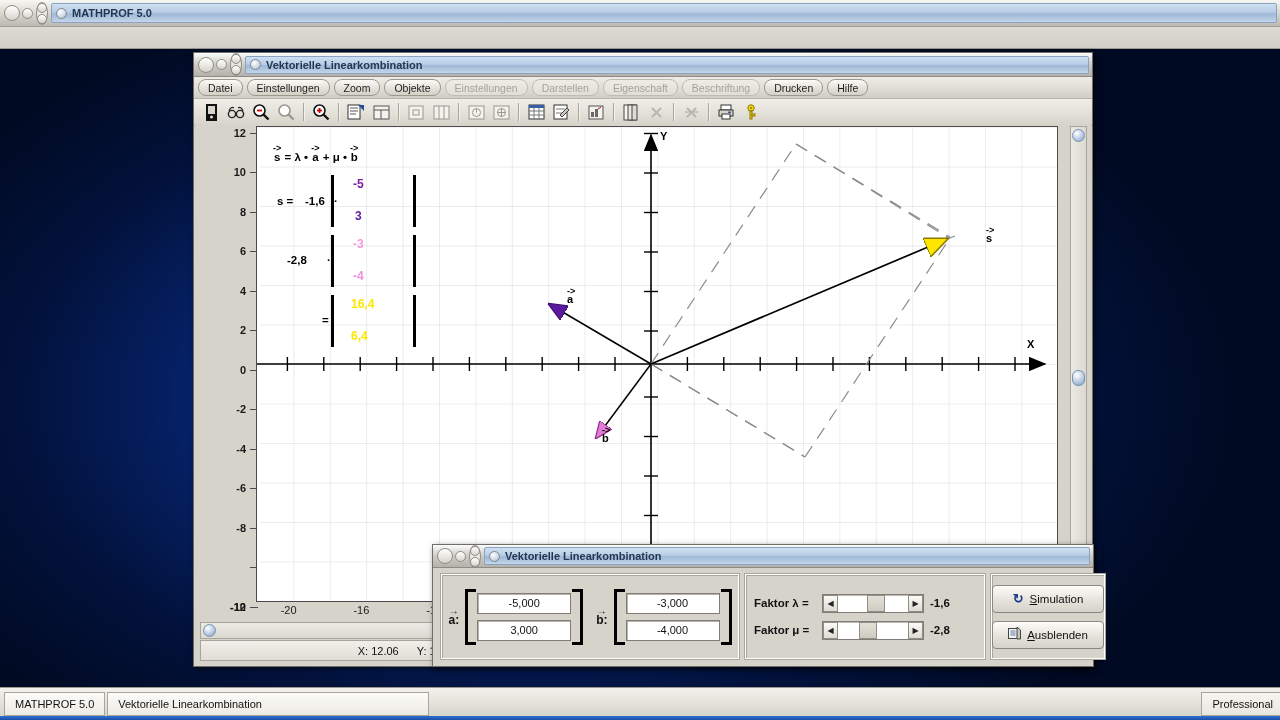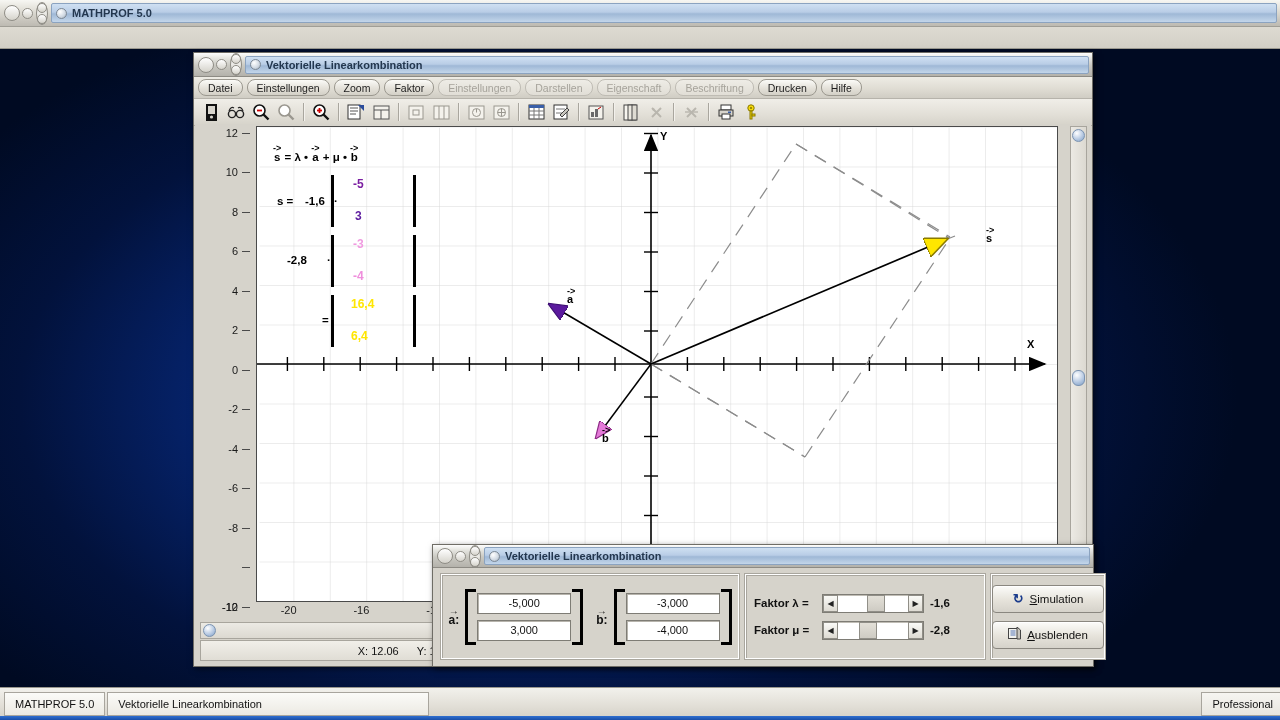--- a/index.html
+++ b/index.html
@@ -85,21 +85,21 @@
        border:1px solid transparent;cursor:default;}
   .tbi svg{display:block;}
 
   
   .plot-client{position:absolute;left:1px;top:71px;right:1px;bottom:1px;
     background:#d6d3cb;}
   .graph-outer{position:absolute;left:5px;top:0px;width:870px;height:514px;
     background:#d6d3cb;}
   .graph-frame{position:absolute;left:56px;top:2px;width:800px;height:474px;
     background:#ffffff;border:1px solid #4a4a4a;overflow:hidden;}
-  .ylabels{position:absolute;left:4px;top:0px;width:54px;height:478px;}
+  .ylabels{position:absolute;left:12px;top:0px;width:54px;height:478px;font-weight:bold;}
   .ylab{position:absolute;right:20px;font-size:11px;color:#1a1a1a;
         transform:translateY(-50%);white-space:nowrap;}
   .ytick{position:absolute;right:8px;width:8px;height:1px;background:#4a4a4a;}
   .xlabels{position:absolute;left:56px;top:478px;width:800px;height:20px;}
   .xlab{position:absolute;top:2px;font-size:11px;color:#1a1a1a;
         transform:translateX(-50%);white-space:nowrap;}
 
   
   .vscroll{position:absolute;right:4px;top:2px;width:15px;height:500px;
     background:linear-gradient(90deg,#eceae4,#dcd9d1);border:1px solid #a8a59d;}
@@ -211,21 +211,21 @@
     <div class="title-strip">
       <span class="title-bullet"></span>
       <span class="title-text">Vektorielle Linearkombination</span>
     </div>
   </div>
 
   <div class="menubar" id="menubar">
       <div class="menu-btn">Datei</div>
       <div class="menu-btn">Einstellungen</div>
       <div class="menu-btn">Zoom</div>
-      <div class="menu-btn">Faktor</div>
+      <div class="menu-btn">Objekte</div>
       <div class="menu-btn disabled">Einstellungen</div>
       <div class="menu-btn disabled">Darstellen</div>
       <div class="menu-btn disabled">Eigenschaft</div>
       <div class="menu-btn disabled">Beschriftung</div>
       <div class="menu-btn">Drucken</div>
       <div class="menu-btn">Hilfe</div>
     </div>
 
   <div class="toolbar" id="toolbar">
       <div class="tbi">

